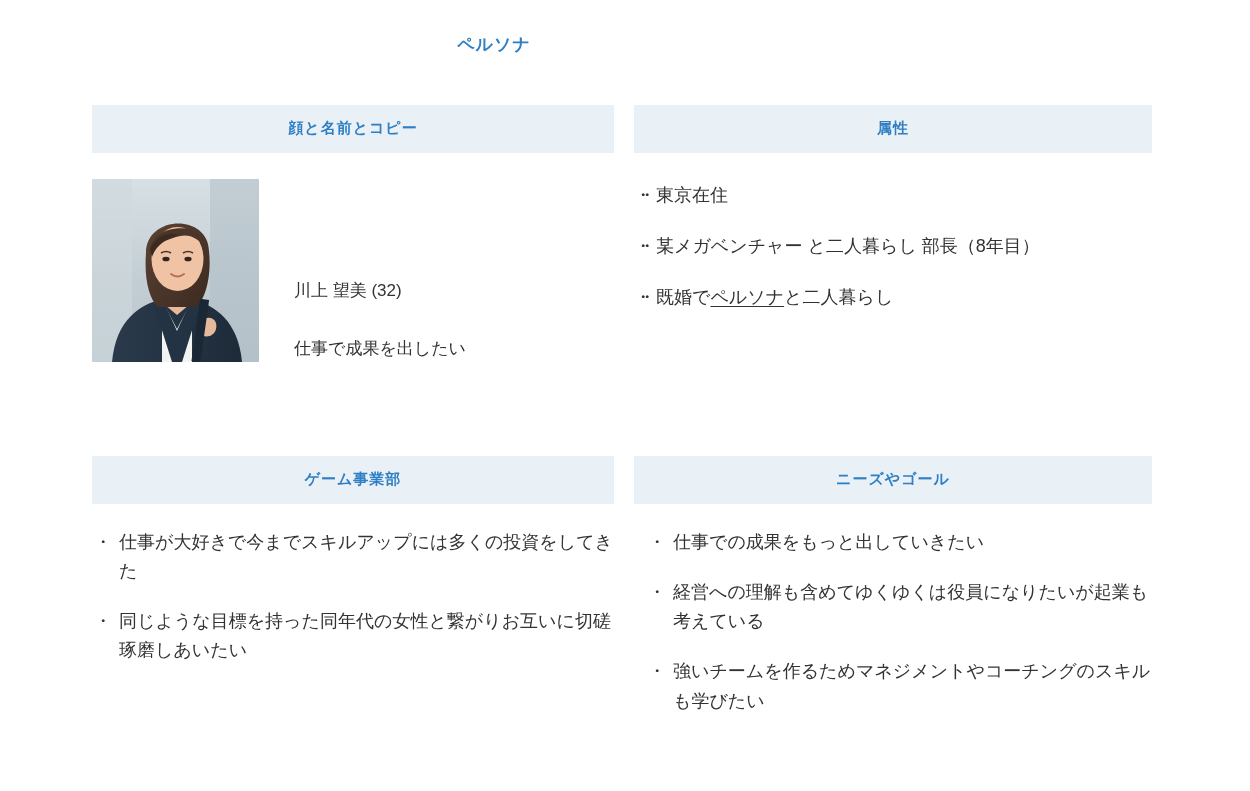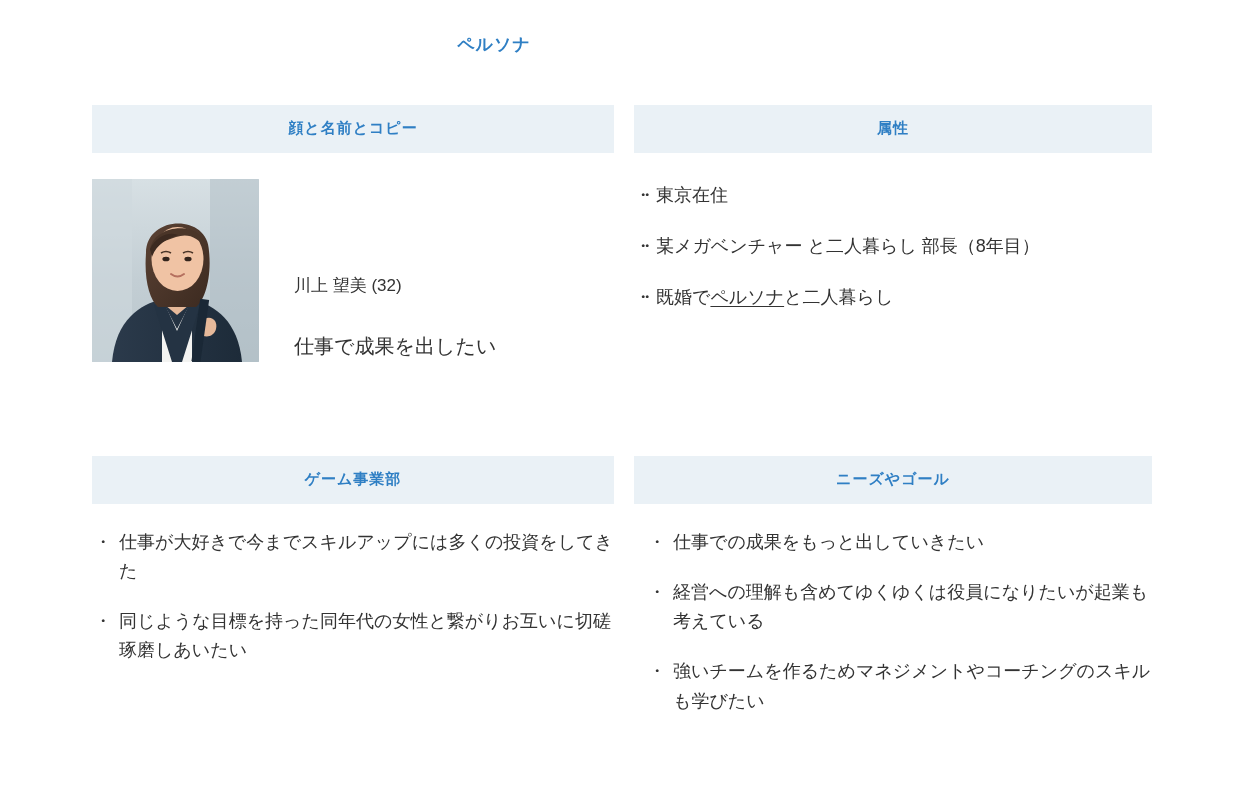--- a/index.html
+++ b/index.html
@@ -75,21 +75,21 @@
   .profile-text {
     padding-left: 35px;
     padding-top: 16px;
   }
   .profile-name {
     font-size: 17px;
     color: #333;
     line-height: 1.6;
   }
   .profile-copy {
-    font-size: 20px;
+    font-size: 17px;
     color: #333;
     margin-top: 31px;
     line-height: 1.6;
   }
 
   
   ul.dots {
     list-style: none;
     margin: 0;
     padding: 0;

